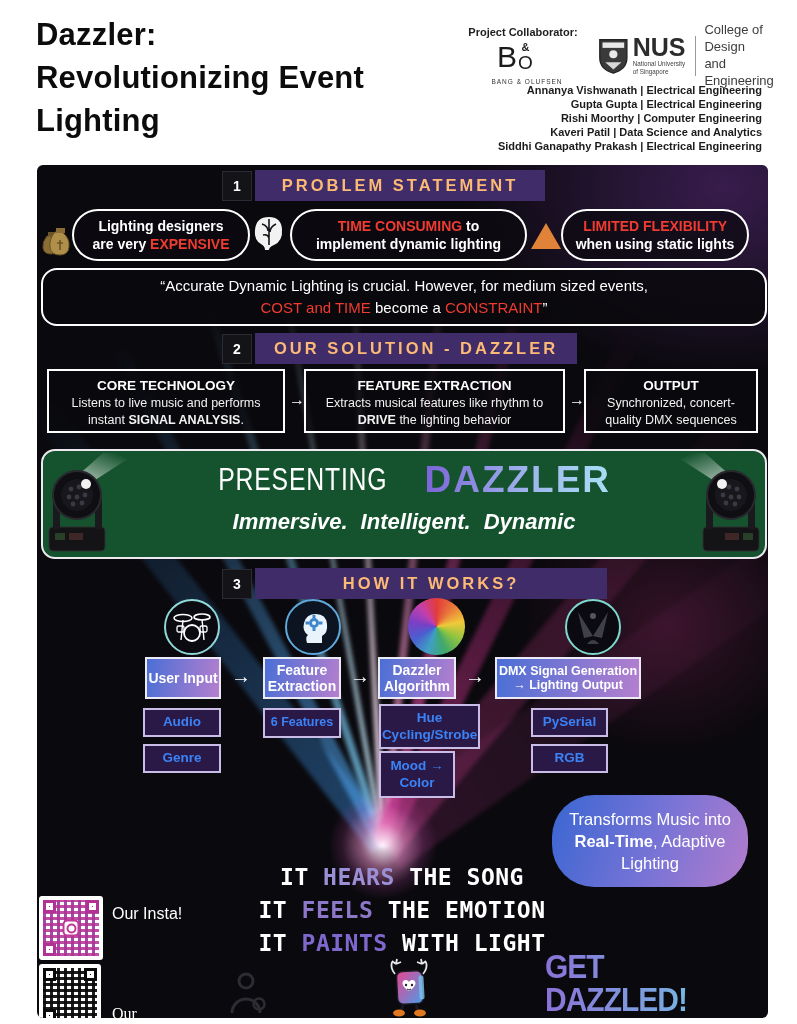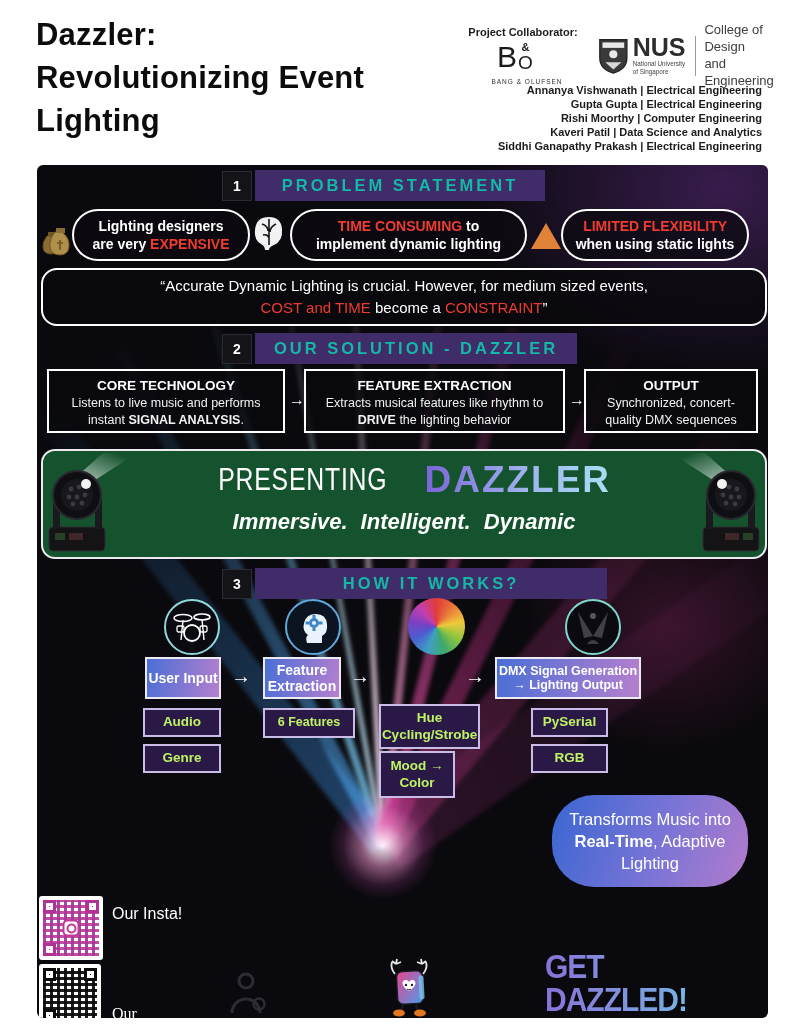--- a/index.html
+++ b/index.html
@@ -37,21 +37,21 @@
   
   .beam{position:absolute;left:346px;top:60px;height:620px;transform-origin:50% 100%;
         filter:blur(2px);pointer-events:none;}
   .wash{position:absolute;pointer-events:none;}
   .converge{position:absolute;left:291px;top:625px;width:110px;height:110px;pointer-events:none;
     background:radial-gradient(circle,rgba(255,248,255,.95) 0%,rgba(255,160,220,.5) 28%,rgba(200,80,180,.18) 52%,transparent 70%);}
 
   
   .sec-num{position:absolute;width:28px;height:28px;background:#141318;border:1px solid #2b2b33;
            color:#fff;display:flex;align-items:center;justify-content:center;font-size:14px;font-weight:700;}
-  .sec-bar{position:absolute;height:31px;background:#3f2c68;color:#14b8a6;display:flex;align-items:center;
+  .sec-bar{position:absolute;height:31px;background:#3f2c68;color:#fdba74;display:flex;align-items:center;
            justify-content:center;font-weight:800;font-size:16.5px;letter-spacing:3px;}
 
   
   .pill{position:absolute;border:2px solid #fff;border-radius:28px;background:rgba(12,10,16,.74);
         color:#fff;font-weight:700;font-size:14px;display:flex;align-items:center;justify-content:center;
         text-align:center;line-height:1.3;padding:4px 12px;box-sizing:border-box;}
   .red{color:#ef3b30;}
   .tri{position:absolute;width:0;height:0;border-left:15px solid transparent;
        border-right:15px solid transparent;border-bottom:26px solid #e08338;}
 
@@ -82,21 +82,21 @@
   .fixture.rt{transform:scaleX(-1);}
 
   
   .ring{position:absolute;width:56px;height:56px;border-radius:50%;box-sizing:border-box;
         display:flex;align-items:center;justify-content:center;background:#0a0a10;}
   .wheel{position:absolute;width:57px;height:57px;border-radius:50%;
     background:conic-gradient(#e23b3b,#e8783a,#f0c93a,#8fc43f,#3fa86a,#3f9fc4,#4a5fd0,#7a3fc4,#c43fae,#e23b3b);}
   .flow{position:absolute;background:linear-gradient(100deg,#4a6fd6 0%,#b57fce 100%);
         border:2px solid #eceaf5;color:#fff;font-weight:700;font-size:14px;display:flex;flex-direction:column;
         align-items:center;justify-content:center;text-align:center;line-height:1.15;box-sizing:border-box;}
-  .sub{position:absolute;background:#2a1947;border:2px solid #c9bce6;color:#bef264;font-weight:700;
+  .sub{position:absolute;background:#2a1947;border:2px solid #c9bce6;color:#3b82f6;font-weight:700;
        font-size:13.5px;display:flex;align-items:center;justify-content:center;text-align:center;
        box-sizing:border-box;line-height:1.25;padding:2px;}
 
   
   .bubble{position:absolute;width:196px;height:92px;border-radius:42px;color:#fff;font-size:16.5px;
           line-height:1.35;display:flex;align-items:center;justify-content:center;text-align:center;
           padding:8px 10px;box-sizing:border-box;
           background:linear-gradient(110deg,#3a66d2 0%,#7a74d6 55%,#b27ccc 100%);}
   .bubble b{font-weight:800;}
 
@@ -330,38 +330,44 @@
         <polygon points="36,6 21,30 30,32" fill="#4a4a54" opacity=".85"></polygon>
         <circle cx="21" cy="10" r="3" fill="#55555f"></circle>
         <path d="M15 38 q6 -8 12 0 z" fill="#3c3c46"></path>
       </svg>
     </div>
 
     <div class="flow" style="left:108px;top:492px;width:76px;height:42px;">User Input</div>
     <div class="flow-arrow" style="left:194px;top:500px;font-size:20px;">→</div>
     <div class="flow" style="left:226px;top:492px;width:78px;height:42px;">Feature Extraction</div>
     <div class="flow-arrow" style="left:313px;top:500px;font-size:20px;">→</div>
+    <div class="flow" style="left:341px;top:492px;width:78px;height:42px;">Dazzler Algorithm</div>
     <div class="flow-arrow" style="left:428px;top:500px;font-size:20px;">→</div>
     <div class="flow" style="left:458px;top:492px;width:146px;height:42px;font-size:12.5px;">
       <div>DMX Signal Generation</div>
       <div>→ Lighting Output</div>
     </div>
 
     <div class="sub" style="left:106px;top:543px;width:78px;height:29px;">Audio</div>
     <div class="sub" style="left:106px;top:579px;width:78px;height:29px;">Genre</div>
-    <div class="sub" style="left:226px;top:543px;width:92px;height:30px;font-size:12.5px;">6 Features</div>
+    <div class="sub" style="left:226px;top:543px;width:78px;height:30px;font-size:12.5px;">6 Features</div>
     <div class="sub" style="left:330px;top:539px;width:101px;height:45px;margin-left:12px;">Hue Cycling/Strobe</div>
     <div class="sub" style="left:342px;top:586px;width:76px;height:47px;">Mood → Color</div>
     <div class="sub" style="left:494px;top:543px;width:77px;height:29px;">PySerial</div>
     <div class="sub" style="left:494px;top:579px;width:77px;height:29px;">RGB</div>
 
     <div class="bubble" style="left:515px;top:630px;">
       <div><span>Transforms Music into </span><b>Real-Time</b><span>, Adaptive Lighting</span></div>
     </div>
 
+    <div class="slogan">
+      <div class="slogan-line"><span>IT </span><span class="em">HEARS</span><span> THE SONG</span></div>
+      <div class="slogan-line"><span>IT </span><span class="em">FEELS</span><span> THE EMOTION</span></div>
+      <div class="slogan-line"><span>IT </span><span class="em">PAINTS</span><span> WITH LIGHT</span></div>
+    </div>
 
     <div class="qr" style="left:2px;top:731px;width:64px;height:64px;">
       <div class="qr-px qr-pink"></div>
       <div class="finder" style="left:4px;top:4px;border:3px solid #b23194;">
           <div style="background:#b23194;"></div>
         </div>
       <div class="finder" style="right:4px;top:4px;border:3px solid #b23194;">
           <div style="background:#b23194;"></div>
         </div>
       <div class="finder" style="left:4px;bottom:4px;border:3px solid #b23194;">

